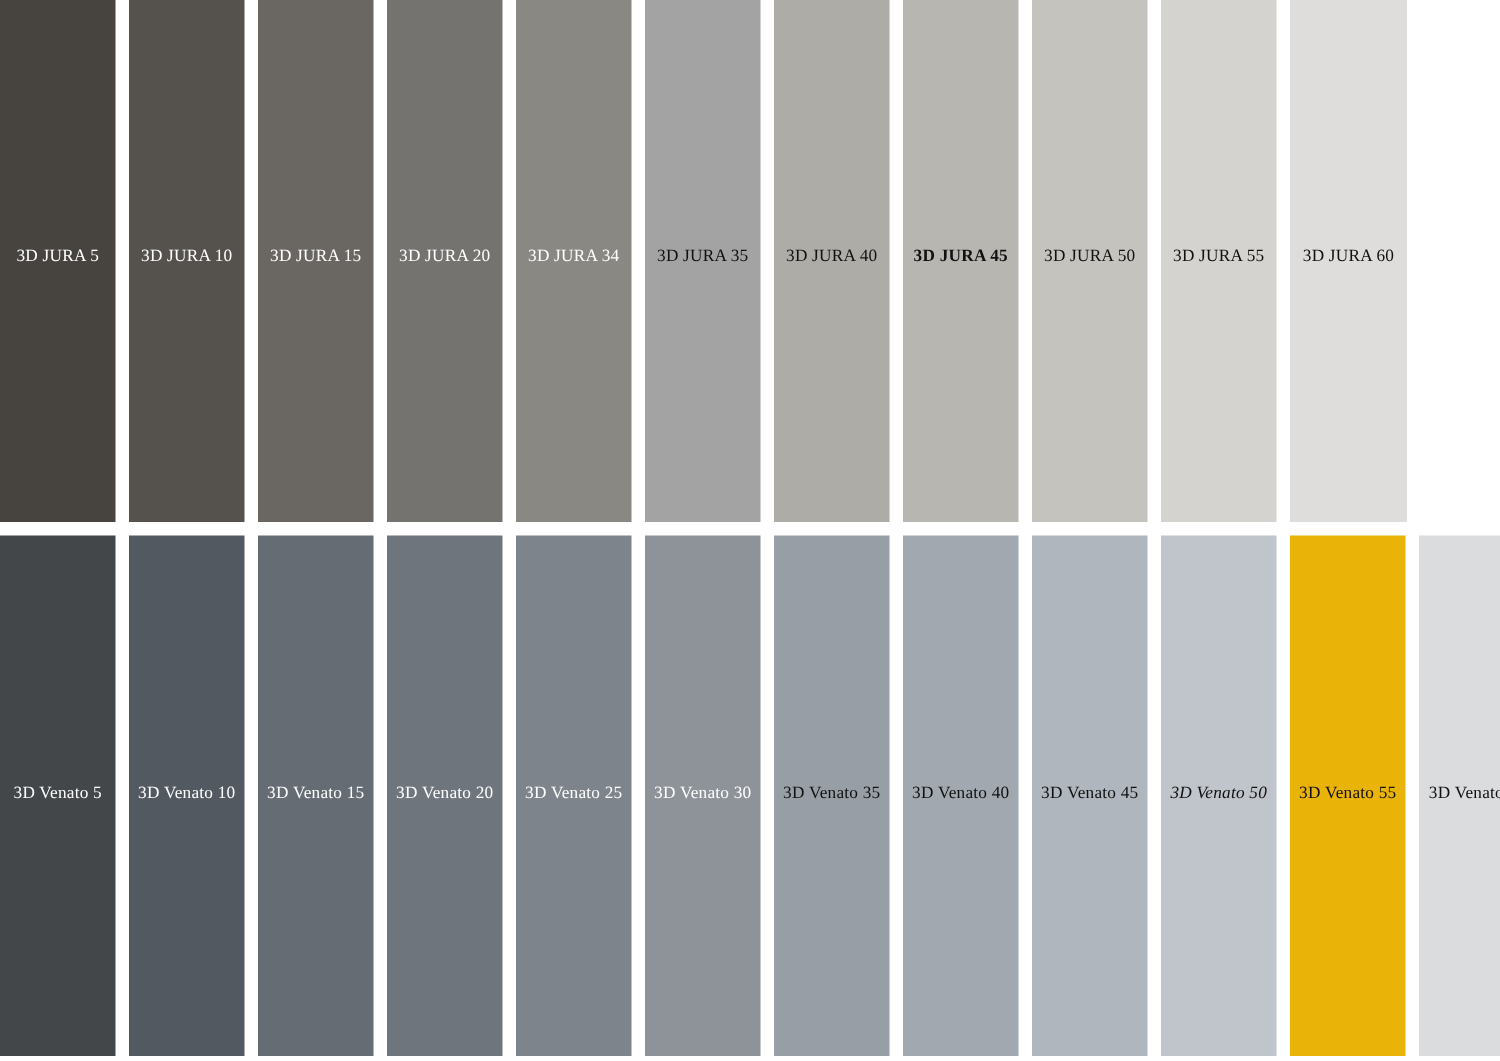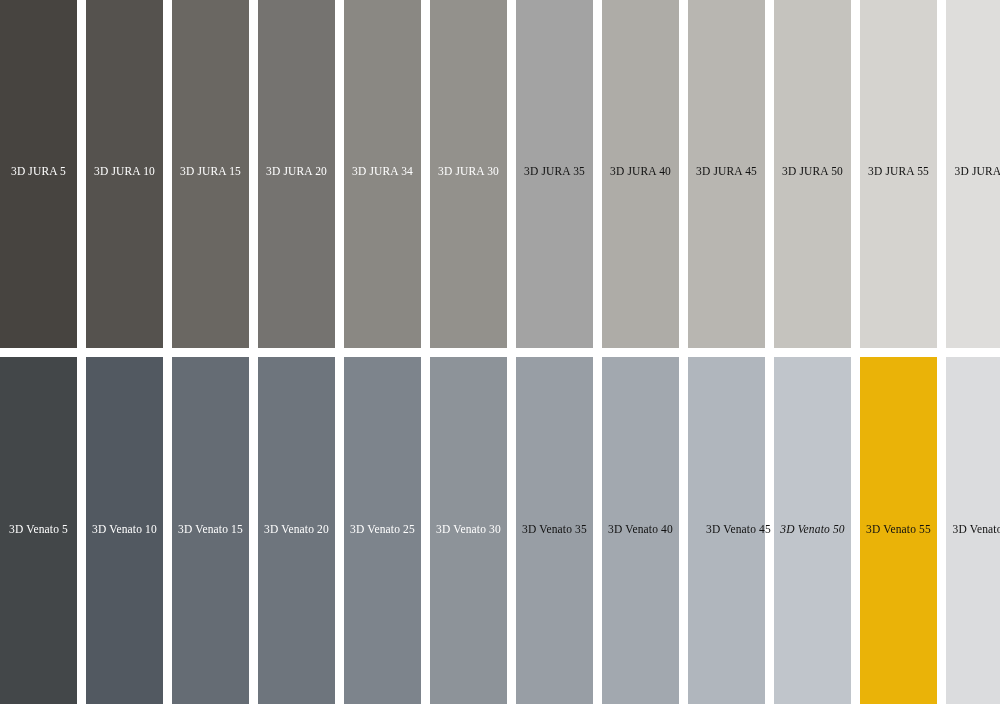--- a/index.html
+++ b/index.html
@@ -83,31 +83,28 @@
       </div>
       <div class="swatch" style="background-color: rgb(106, 103, 98);">
         <span class="swatch-label label-light" style="color: rgb(255, 255, 255);">3D JURA 15</span>
       </div>
       <div class="swatch" style="background-color: rgb(117, 115, 112);">
         <span class="swatch-label label-light" style="color: rgb(255, 255, 255);">3D JURA 20</span>
       </div>
       <div class="swatch" style="background-color: rgb(138, 136, 131);">
         <span class="swatch-label label-light" style="color: rgb(255, 255, 255);">3D JURA 34</span>
       </div>
-      <div class="swatch" style="background-color: rgb(147, 145, 140);">
-        <span class="swatch-label label-light" style="color: rgb(255, 255, 255);">3D JURA 30</span>
-      </div>
       <div class="swatch" style="background-color: #a3a3a3; padding-left: 24px;">
         <span class="swatch-label label-dark" style="color: rgb(17, 17, 17);">3D JURA 35</span>
       </div>
       <div class="swatch" style="background-color: rgb(174, 172, 167);">
         <span class="swatch-label label-dark" style="color: rgb(17, 17, 17);">3D JURA 40</span>
       </div>
       <div class="swatch" style="background-color: rgb(184, 182, 177);">
-        <span class="swatch-label label-dark" style="color: rgb(17, 17, 17);">3D JURA 45</span>
+        <span class="swatch-label label-dark" style="color: rgb(17, 17, 17); font-weight: bold;">3D JURA 45</span>
       </div>
       <div class="swatch" style="background-color: rgb(197, 195, 190);">
         <span class="swatch-label label-dark" style="color: rgb(17, 17, 17);">3D JURA 50</span>
       </div>
       <div class="swatch" style="background-color: rgb(213, 211, 207);">
         <span class="swatch-label label-dark" style="color: rgb(17, 17, 17);">3D JURA 55</span>
       </div>
       <div class="swatch" style="background-color: rgb(222, 221, 219);">
         <span class="swatch-label label-dark" style="color: rgb(17, 17, 17);">3D JURA 60</span>
       </div>
@@ -132,21 +129,21 @@
       <div class="swatch" style="background-color: rgb(141, 147, 153);">
         <span class="swatch-label label-light" style="color: rgb(255, 255, 255);">3D Venato 30</span>
       </div>
       <div class="swatch" style="background-color: rgb(152, 158, 165);">
         <span class="swatch-label label-dark" style="color: rgb(17, 17, 17);">3D Venato 35</span>
       </div>
       <div class="swatch" style="background-color: rgb(162, 168, 175);">
         <span class="swatch-label label-dark" style="color: rgb(17, 17, 17);">3D Venato 40</span>
       </div>
       <div class="swatch" style="background-color: rgb(176, 182, 189);">
-        <span class="swatch-label label-dark" style="color: rgb(17, 17, 17); padding-left: 12px;">3D Venato 45</span>
+        <span class="swatch-label label-dark" style="color: rgb(17, 17, 17);">3D Venato 45</span>
       </div>
       <div class="swatch" style="background-color: rgb(192, 197, 203); font-style: italic;">
         <span class="swatch-label label-dark" style="color: rgb(17, 17, 17);">3D Venato 50</span>
       </div>
       <div class="swatch" style="background-color: #eab308;">
         <span class="swatch-label label-dark" style="color: rgb(17, 17, 17);">3D Venato 55</span>
       </div>
       <div class="swatch" style="background-color: rgb(219, 220, 222);">
         <span class="swatch-label label-dark" style="color: rgb(17, 17, 17);">3D Venato 60</span>
       </div>

